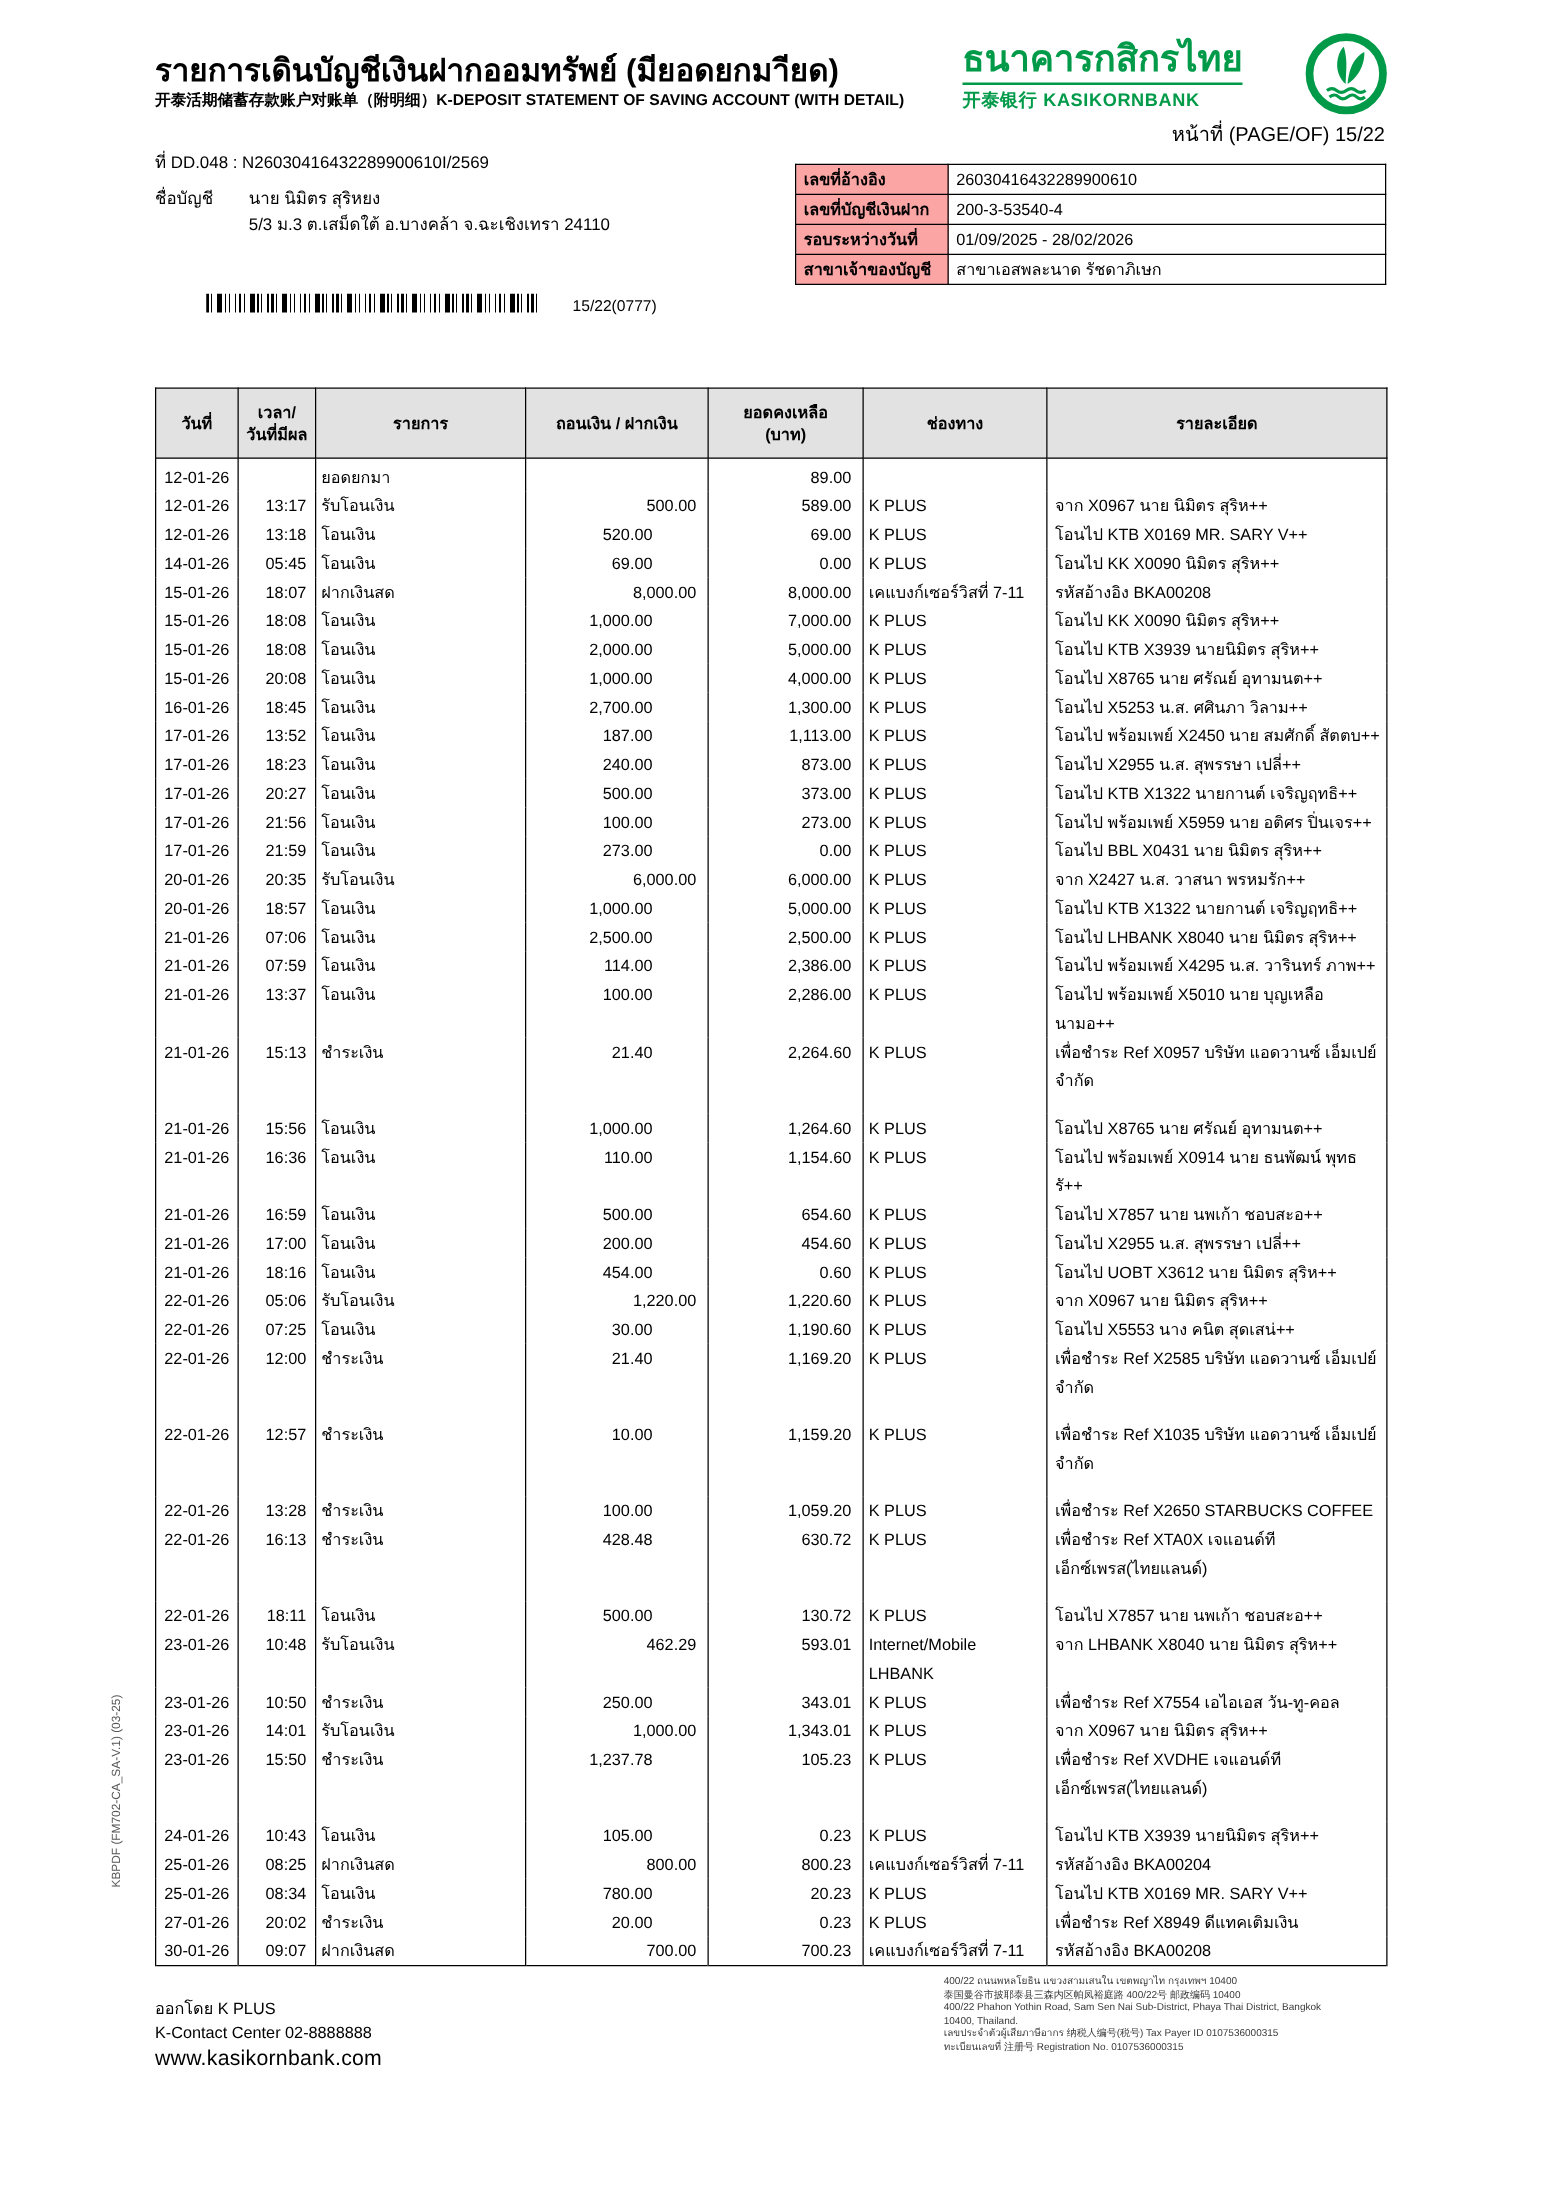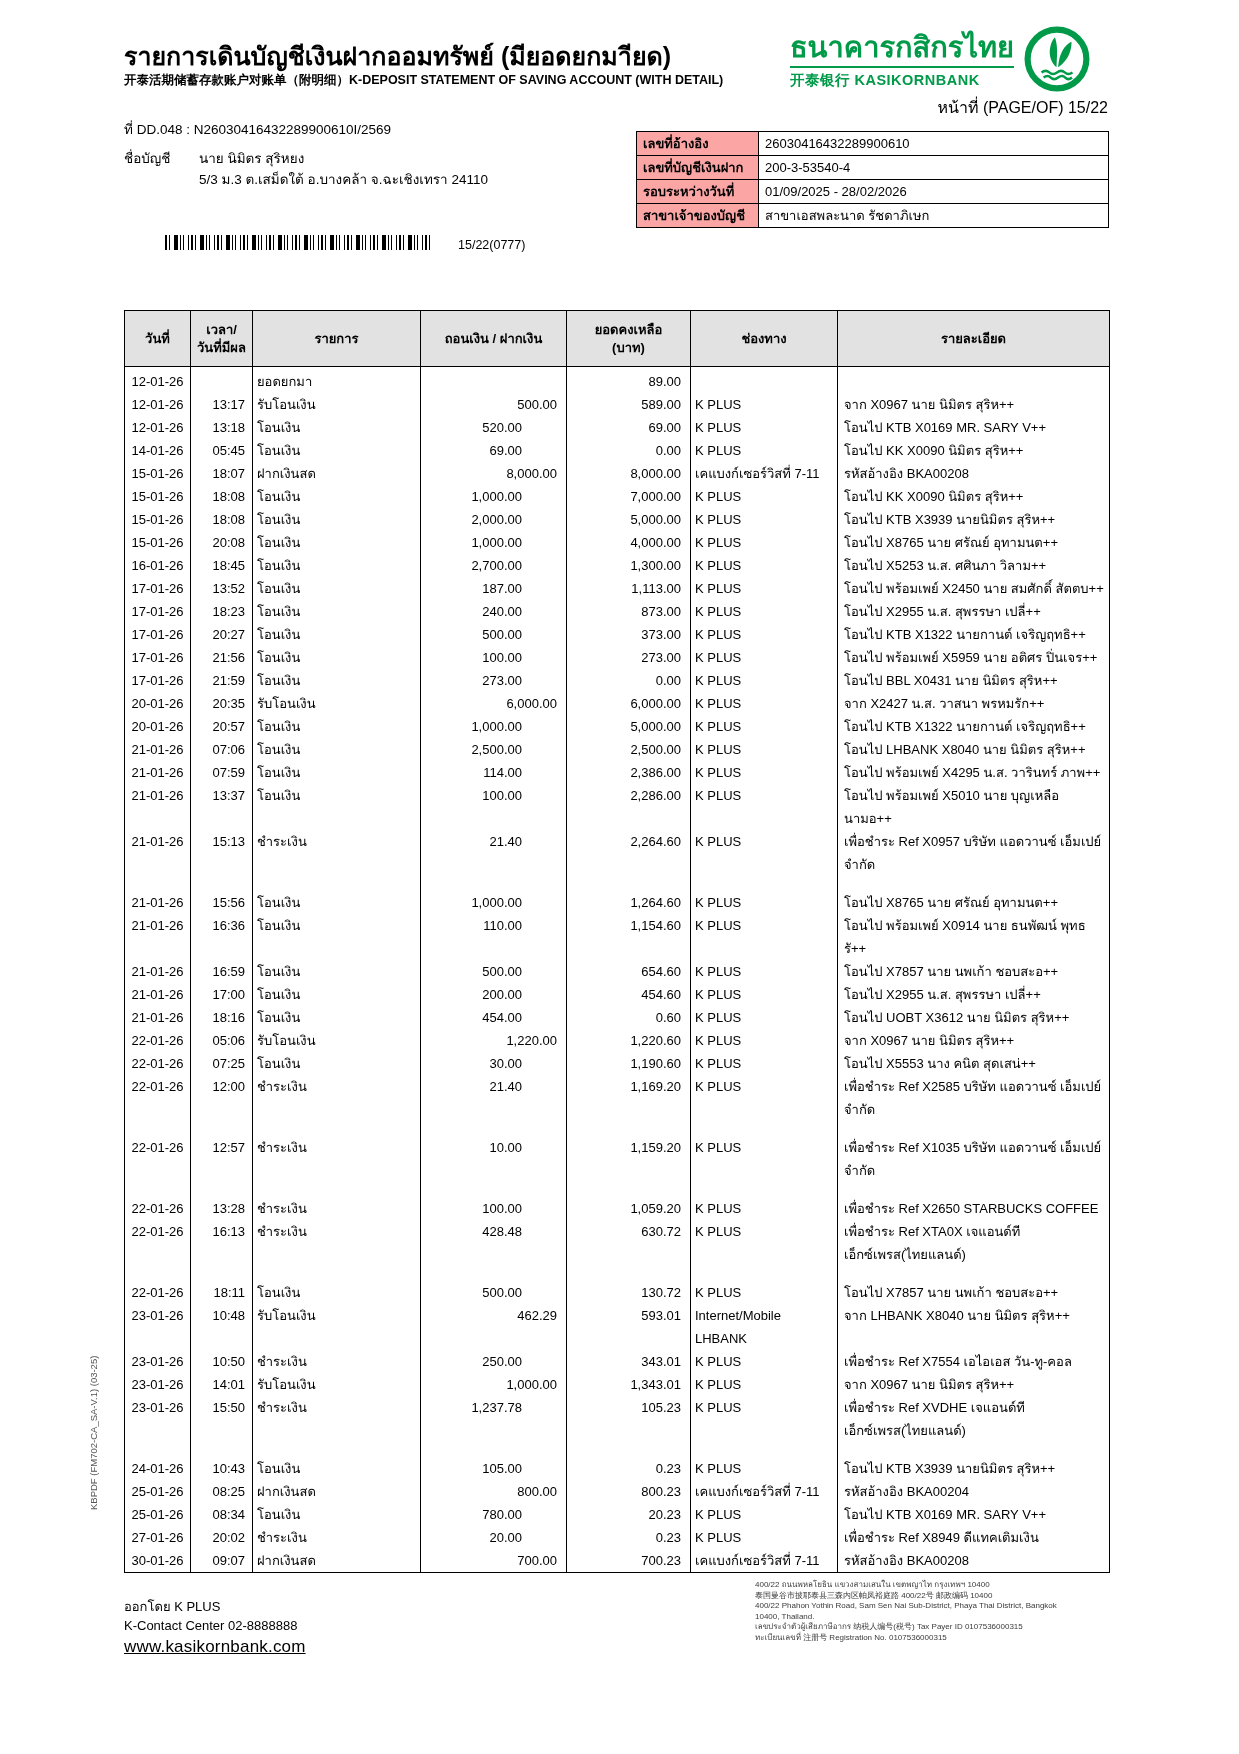--- a/index.html
+++ b/index.html
@@ -8,21 +8,21 @@
     position:relative;
     width:1239px; height:1754px;
     background:#fff;
     font-family:"Liberation Sans", sans-serif;
     color:#000;
     overflow:hidden;
   }
   
   .doc-title { position:absolute; left:124px; top:36px; font-size:25px; font-weight:bold; }
   .doc-subtitle { position:absolute; left:124px; top:72px; font-size:12.5px; font-weight:bold; }
-  .bank-block { position:absolute; left:770px; top:26px; width:340px; display:flex; align-items:center; justify-content:center; gap:10px; }
+  .bank-block { position:absolute; left:770px; top:26px; width:340px; display:flex; align-items:center; justify-content:space-between; gap:10px; }
   .bank-names { text-align:left; }
   .bank-name-th { font-size:29px; font-weight:bold; color:var(--kgreen); line-height:1.05; padding-bottom:3px; border-bottom:2.5px solid var(--kgreen); }
   .bank-name-intl { font-size:14.5px; font-weight:bold; color:var(--kgreen); margin-top:3px; letter-spacing:.5px; }
   .bank-logo { flex:0 0 auto; }
   .page-line { position:absolute; right:131px; top:95px; font-size:16px; }
   .doc-no { position:absolute; left:124px; top:118px; font-size:13.5px; }
   .acct-block { position:absolute; left:124px; top:148px; font-size:13.5px; line-height:21px; }
   .acct-row { display:flex; }
   .acct-label { width:75px; }
   
@@ -57,21 +57,21 @@
   .stmt td.c-date { text-align:center; }
   .stmt td.c-time { text-align:right; padding-right:7px; }
   .stmt td.c-amt  { text-align:right; }
   .stmt td.c-amt.w { padding-right:44px; }
   .stmt td.c-amt.d { padding-right:9px; }
   .stmt td.c-bal  { text-align:right; padding-right:9px; }
   .stmt td.c-det  { padding-left:6px; }
   .stmt tr.tall td { padding-bottom:15px; }
   
   .foot-left { position:absolute; left:124px; top:1597px; font-size:13px; line-height:19px; }
-  .foot-site { font-size:17px; margin-top:2px; letter-spacing:.2px;text-decoration:underline; }
+  .foot-site { font-size:17px; margin-top:2px; letter-spacing:.2px; }
   .fine-print { position:absolute; left:755px; top:1580px; width:320px; font-size:8px; line-height:10.5px; color:#3a3a3a; }
   .form-code {
     position:absolute; left:88px; top:1510px;
     transform:rotate(-90deg); transform-origin:0 0;
     font-size:9.5px; color:#555; white-space:nowrap; width:260px;
   }
   :root { --kgreen:#009a49; }
 </style>
 </head>
 <body>
@@ -308,21 +308,21 @@
           <td class="c-date">20-01-26</td>
           <td class="c-time">20:35</td>
           <td class="c-desc">รับโอนเงิน</td>
           <td class="c-amt d">6,000.00</td>
           <td class="c-bal">6,000.00</td>
           <td class="c-chan">K PLUS</td>
           <td class="c-det">จาก X2427 น.ส. วาสนา พรหมรัก++</td>
         </tr>
         <tr>
           <td class="c-date">20-01-26</td>
-          <td class="c-time">20:57</td>
+          <td class="c-time">18:57</td>
           <td class="c-desc">โอนเงิน</td>
           <td class="c-amt w">1,000.00</td>
           <td class="c-bal">5,000.00</td>
           <td class="c-chan">K PLUS</td>
           <td class="c-det">โอนไป KTB X1322 นายกานต์ เจริญฤทธิ++</td>
         </tr>
         <tr>
           <td class="c-date">21-01-26</td>
           <td class="c-time">07:06</td>
           <td class="c-desc">โอนเงิน</td>

